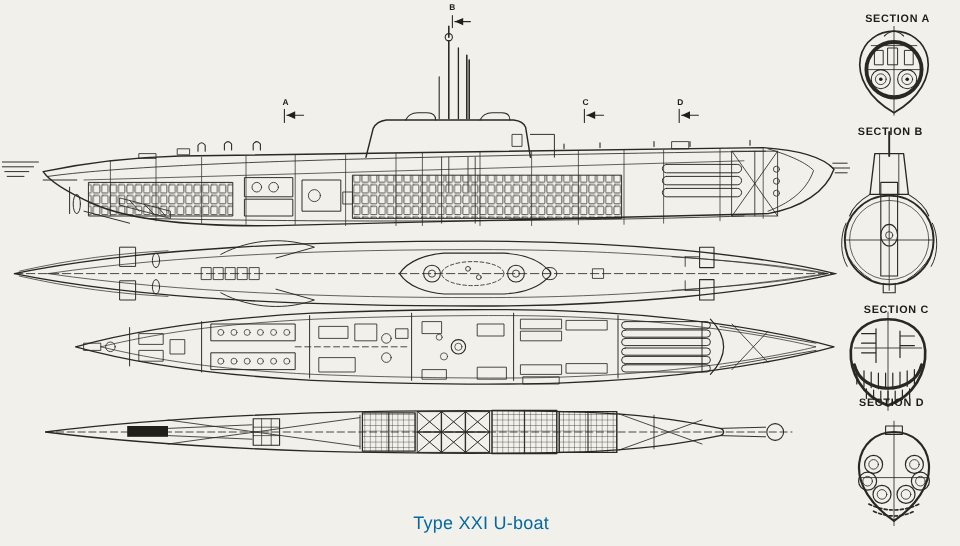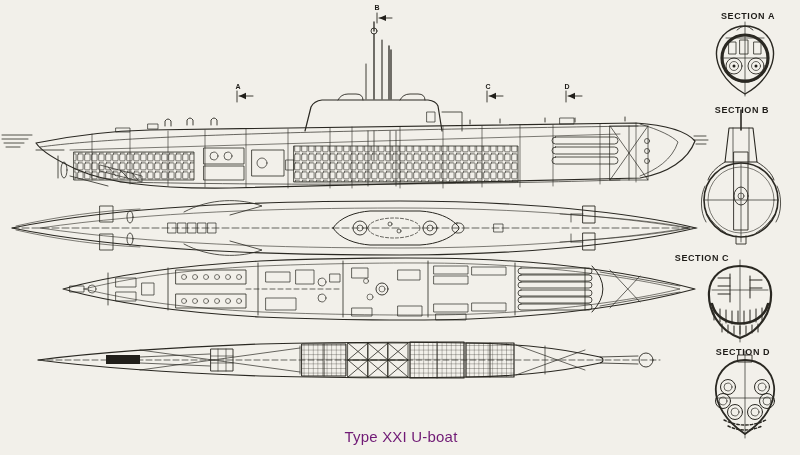--- a/index.html
+++ b/index.html
@@ -4,21 +4,21 @@
 <style>
   html,body{margin:0;padding:0;background:#e8e6e0;}
   #page{position:relative;width:800px;height:455px;background:#f2f0ea;overflow:hidden;
         font-family:"Liberation Sans",sans-serif;}
   #page svg{position:absolute;left:0;top:0;}
   .lbl{position:absolute;transform:translate(-50%,-50%);font:700 9px/1 "Liberation Sans",sans-serif;
        letter-spacing:.6px;color:#1e1c18;white-space:nowrap;}
   .mk{position:absolute;transform:translate(-50%,-50%);font:700 7px/1 "Liberation Sans",sans-serif;
       color:#1e1c18;}
   .caption{position:absolute;transform:translate(-50%,-50%);font:400 15px/1.2 "Liberation Sans",sans-serif;
-      color:#701a75;letter-spacing:.2px;white-space:nowrap;}
+      color:#0369a1;letter-spacing:.2px;white-space:nowrap;}
 </style>
 </head>
 <body>
 
 <div id="page">
 
 <svg width="800" height="455" viewBox="0 0 800 455" fill="none" stroke="#2a2822" stroke-width="1" stroke-linecap="round" stroke-linejoin="round">
   <defs>
     <pattern id="cells" width="7" height="9" patternUnits="userSpaceOnUse">
       <rect x="0.7" y="0.9" width="5.4" height="7" rx="0.8" fill="none" stroke="#2a2822" stroke-width="0.65"></rect>
@@ -300,18 +300,18 @@
   </g>
 </svg>
 
 <span class="mk" style="left:238px;top:86px">A</span>
 <span class="mk" style="left:377px;top:7px">B</span>
 <span class="mk" style="left:488px;top:86px">C</span>
 <span class="mk" style="left:567px;top:86px">D</span>
 
 <span class="lbl" style="left:748px;top:16px">SECTION A</span>
 <span class="lbl" style="left:742px;top:110px">SECTION B</span>
-<span class="lbl" style="left:702px;top:258px">SECTION C</span>
-<span class="lbl" style="left:743px;top:352px">SECTION D</span>
+<span class="lbl" style="left:747px;top:258px">SECTION C</span>
+<span class="lbl" style="left:743px;top:336px">SECTION D</span>
 
 <span class="caption" style="left:401px;top:437px">Type XXI U-boat</span>
 
 </div>
 
 </body></html>

